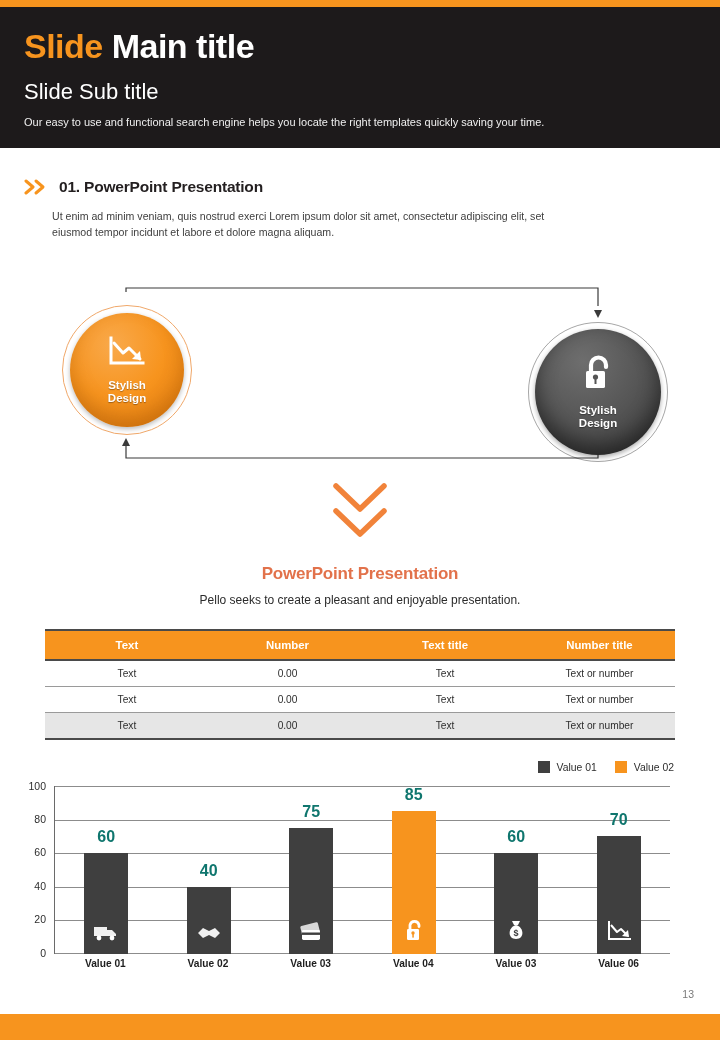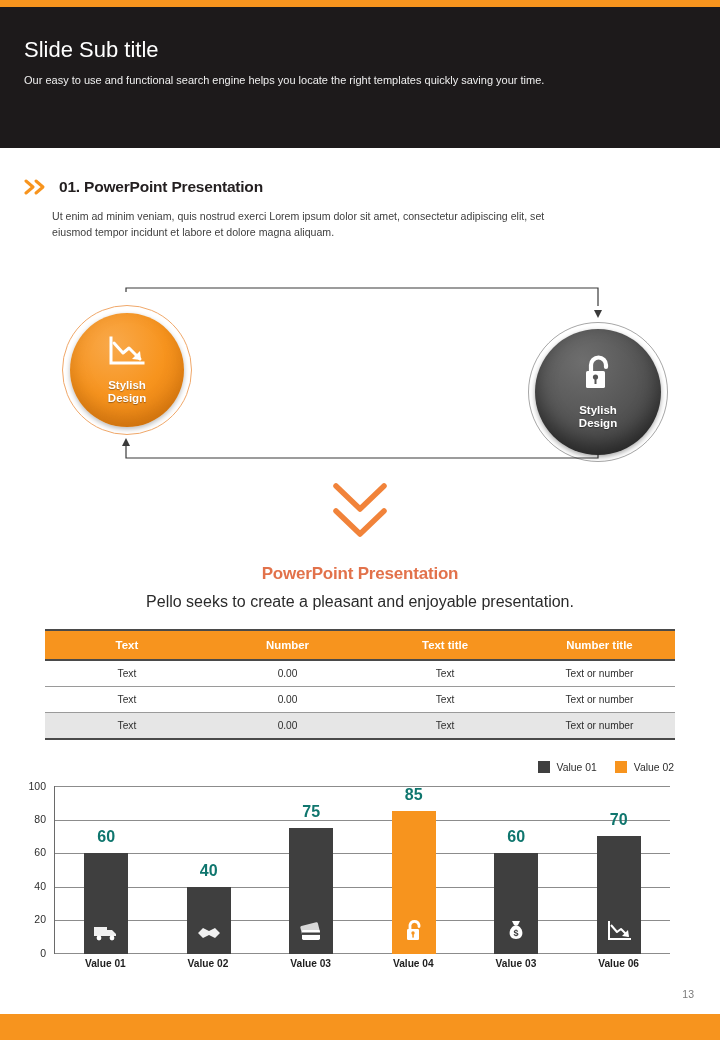--- a/index.html
+++ b/index.html
@@ -111,21 +111,21 @@
     position: absolute; top: 478px; left: 0; width: 720px;
     display: flex; justify-content: center;
   }
   .pp-title {
     position: absolute; top: 564px; left: 0; width: 720px;
     text-align: center; font-size: 17px; font-weight: bold; color: #E2724B;
     letter-spacing: -0.2px;
   }
   .pp-sub {
     position: absolute; top: 593px; left: 0; width: 720px;
-    text-align: center; font-size: 16px; color: #2B2B2B;
+    text-align: center; font-size: 12px; color: #2B2B2B;
   }
 
   
   .tbl-wrap { position: absolute; top: 629px; left: 45px; width: 630px; }
   table.data { width: 100%; border-collapse: collapse; }
   table.data thead th {
     background: #F7941E; color: #ffffff;
     font-size: 11.4px; font-weight: bold;
     padding: 8px 4px; text-align: center;
     border-top: 2px solid #4A4A4A;
@@ -209,20 +209,23 @@
   }
 </style>
 </head>
 <body>
 
 <div class="slide">
 
   <div class="top-bar"></div>
 
   <div class="header">
+    <div class="main-title">
+      <span class="accent">Slide</span><span> Main title</span>
+    </div>
     <div class="sub-title">Slide Sub title</div>
     <div class="header-desc">Our easy to use and functional search engine helps you locate the right templates quickly saving your time.</div>
   </div>
 
   <div class="section-head">
     <span class="chev-pair">
       <svg width="26" height="18" viewBox="0 0 26 18">
         <path d="M2 3 L9 9 L2 15" fill="none" stroke="#F7941E" stroke-width="3" stroke-linecap="round" stroke-linejoin="round"></path>
         <path d="M12 3 L19 9 L12 15" fill="none" stroke="#F7941E" stroke-width="3" stroke-linecap="round" stroke-linejoin="round"></path>
       </svg>

